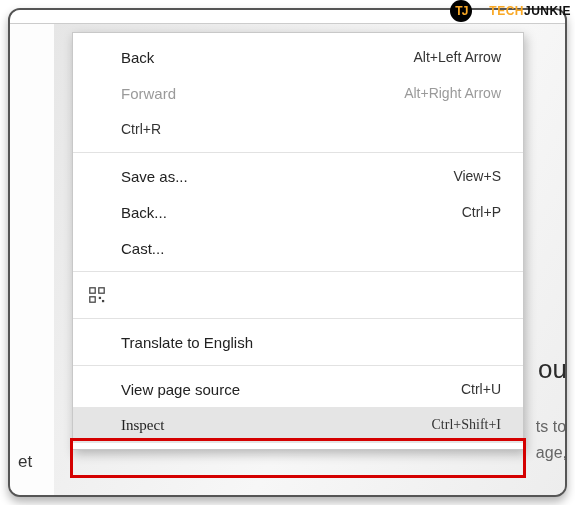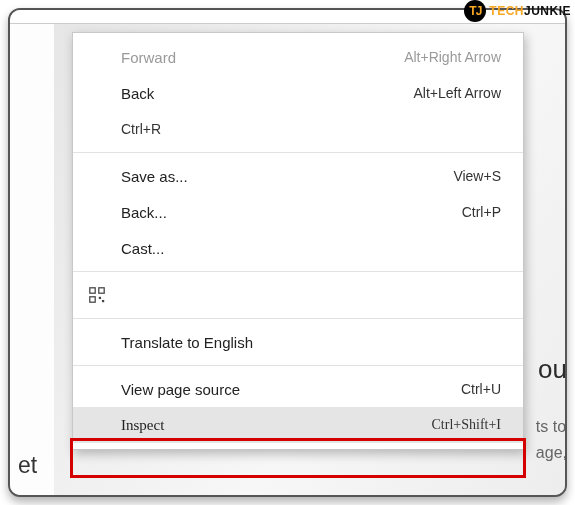--- a/index.html
+++ b/index.html
@@ -58,21 +58,21 @@
     top: 390px;
     color: #666;
     font-size: 16px;
     line-height: 1.6;
     text-align: left;
   }
   .et-text {
     position: absolute;
     left: 8px;
     top: 442px;
-    font-size: 23px;
+    font-size: 17px;
     color: #333;
     text-align: center;
   }
 
   .context-menu {
     position: absolute;
     left: 62px;
     top: 22px;
     width: 452px;
     background: #fff;
@@ -115,21 +115,21 @@
     border: 3px solid #d40000;
     pointer-events: none;
   }
 
   .watermark {
     position: absolute;
     top: 0;
     right: 4px;
     display: flex;
     align-items: center;
-    gap: 3px;
+    gap: 17px;
     font-family: Arial, sans-serif;
     z-index: 100;
     padding-left: 48px;
   }
   .watermark .logo {
     width: 22px;
     height: 22px;
     border-radius: 50%;
     background: #000;
     display: flex;
@@ -165,27 +165,27 @@
     <div class="behind-text">ou</div>
     <div class="behind-sub">
       <div>ts to</div>
       <div>age,</div>
     </div>
   </div>
   <div class="et-text">et</div>
 
   <div class="context-menu">
 
+    <div class="menu-item">
+      <span class="label">Back</span>
+      <span class="shortcut">Alt+Left Arrow</span>
+    </div>
     <div class="menu-item disabled">
       <span class="label">Forward</span>
       <span class="shortcut">Alt+Right Arrow</span>
-    </div>
-    <div class="menu-item">
-      <span class="label">Back</span>
-      <span class="shortcut">Alt+Left Arrow</span>
     </div>
     <div class="menu-item">
       <span class="shortcut">Ctrl+R</span>
     </div>
 
     <div class="menu-sep"></div>
 
     <div class="menu-item">
       <span class="label">Save as...</span>
       <span class="shortcut">View+S</span>

